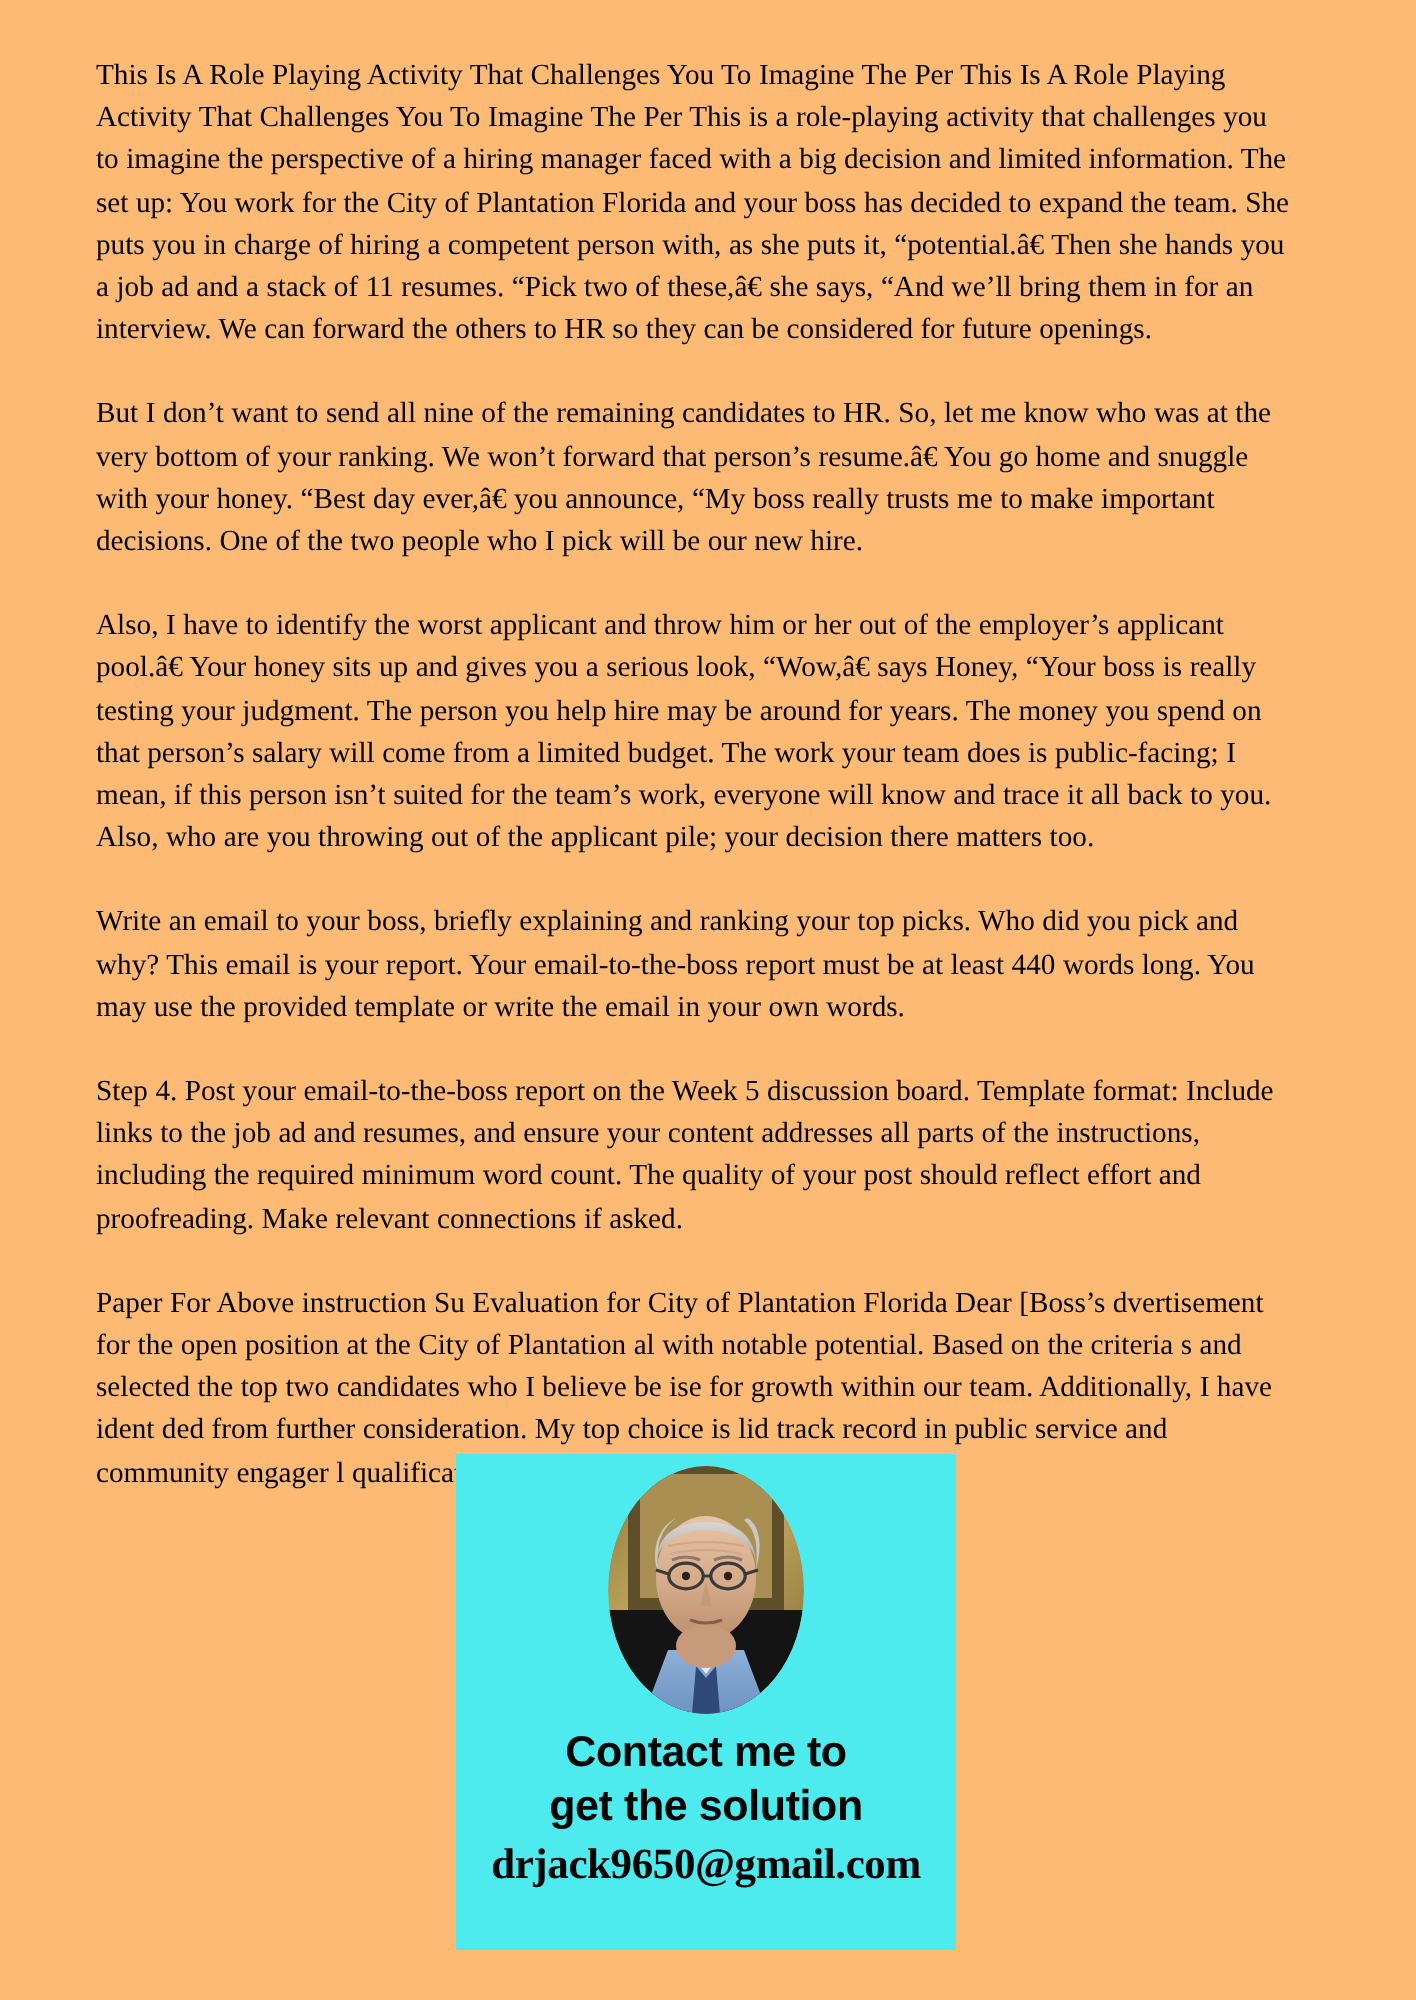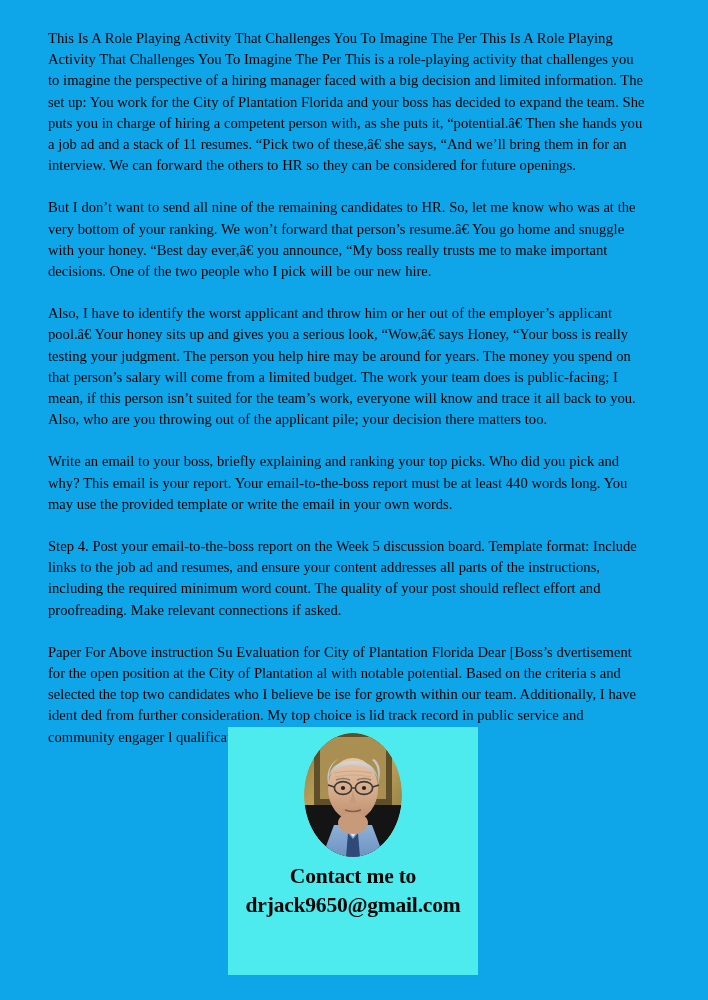--- a/index.html
+++ b/index.html
@@ -14,21 +14,21 @@
     overflow: hidden;
     font-family: "Liberation Serif", "DejaVu Serif", serif;
   }
 
   #doc {
     position: absolute;
     left: 0;
     top: 0;
     width: 708px;
     height: 1000px;
-    background: #0ea5e9;
+    background: #fdba74;
   }
 
   .doc-body {
     position: absolute;
     left: 48px;
     top: 28px;
     width: 598px;
   }
 
   .para {
@@ -64,21 +64,21 @@
     border-radius: 50% / 50%;
     overflow: hidden;
     position: relative;
     flex: none;
   }
   .portrait svg { display: block; }
 
   .contact-lines {
     margin-top: 6px;
     text-align: center;
-    font-family: Liberation Serif, serif;
+    font-family: Liberation Sans, sans-serif;
     font-weight: 700;
     font-size: 21.5px;
     line-height: 27px;
     color: #050505;
     letter-spacing: -0.2px;
   }
   .contact-line { display: block; white-space: nowrap; }
 
   .contact-email {
     margin-top: 3px;
@@ -160,19 +160,20 @@
           <path d="M49 58 L46 70 L52 70 Z" fill="#c49a78"></path>
           <path d="M41 77 Q49 80 57 77" stroke="#8a5c4a" stroke-width="1.6" fill="none"></path>
           <path d="M30 40 Q49 36 68 40" stroke="#c19b7c" stroke-width="1" fill="none" opacity="0.6"></path>
           <path d="M31 44 Q49 40 67 44" stroke="#c19b7c" stroke-width="1" fill="none" opacity="0.5"></path>
         </g>
       </svg>
     </div>
 
     <div class="contact-lines">
       <span class="contact-line">Contact me to</span>
+      <span class="contact-line">get the solution</span>
     </div>
 
     <div class="contact-email">drjack9650@gmail.com</div>
 
   </div>
 
 </div>
 
 </body></html>

